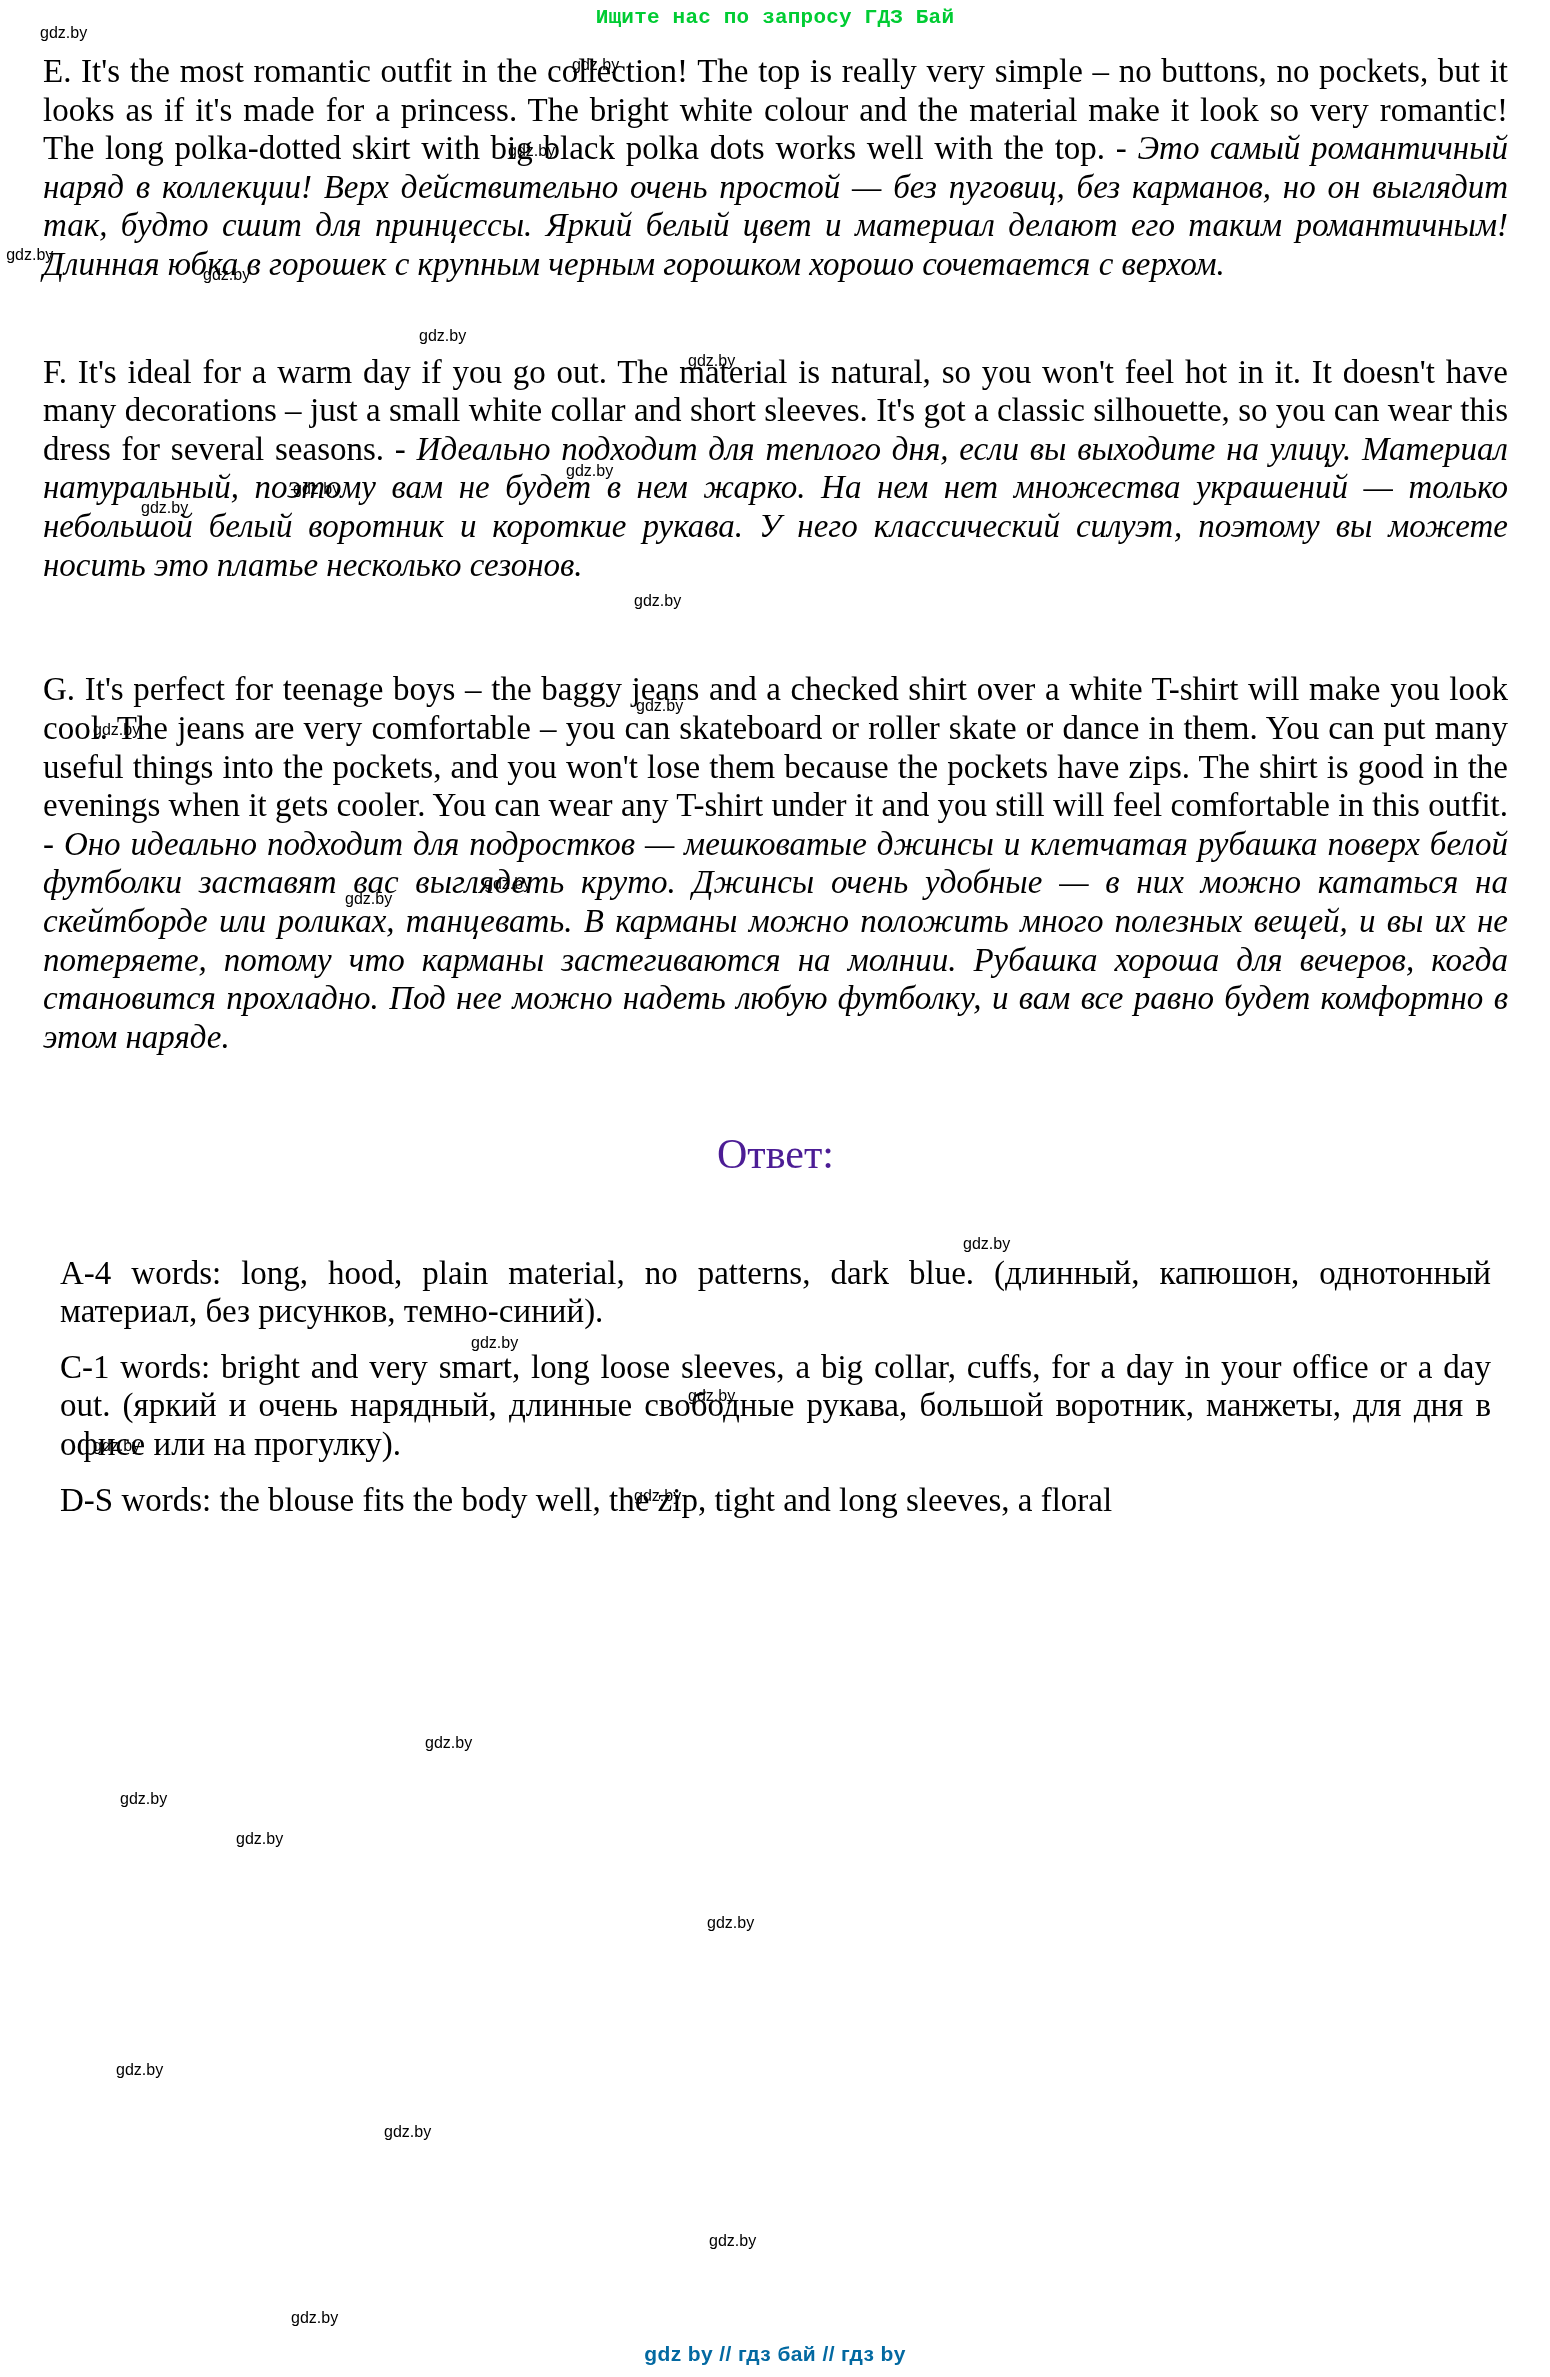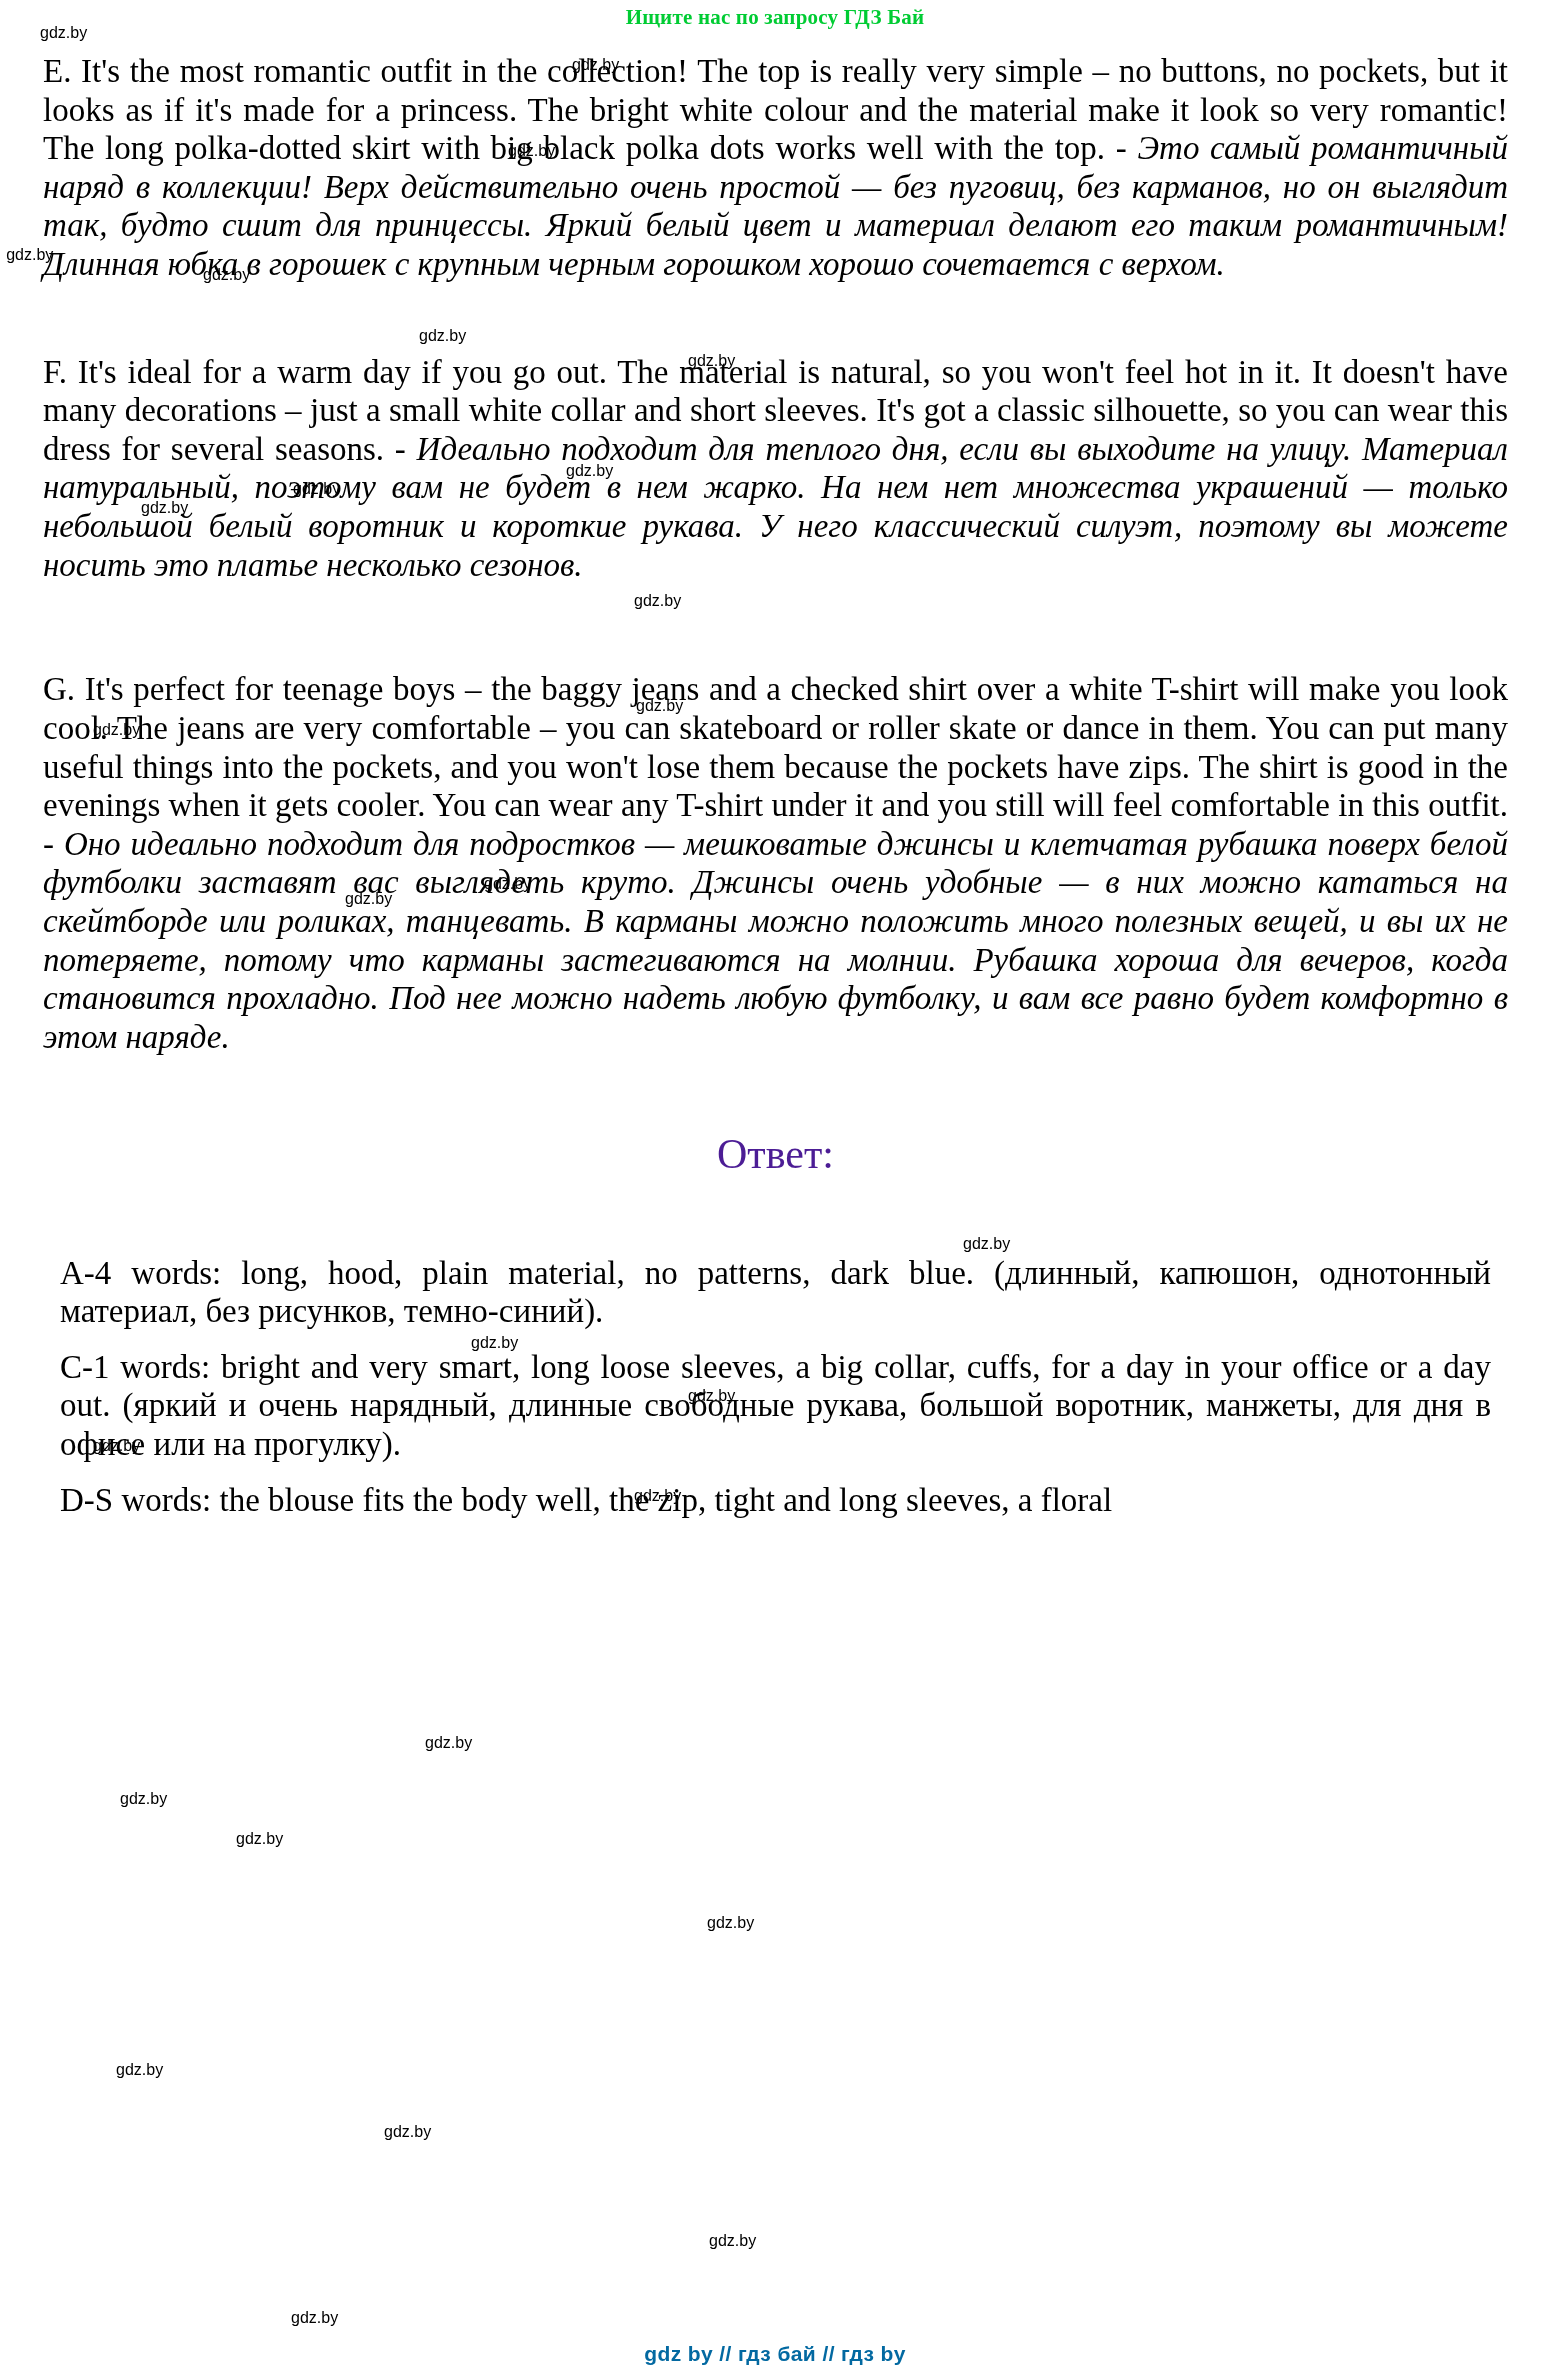--- a/index.html
+++ b/index.html
@@ -21,21 +21,21 @@
     top: 0;
     left: 0;
     width: 1550px;
     height: 34px;
     display: flex;
     align-items: center;
     justify-content: center;
   }
   .promo-banner .promo-text {
     color: #00cc33;
-    font-family: Liberation Serif, serif;
+    font-family: Liberation Mono, monospace;
     font-weight: bold;
     font-size: 21px;
     letter-spacing: 0.2px;
     white-space: nowrap;
   }
 
   
   .page {
     position: absolute;
     top: 40px;

